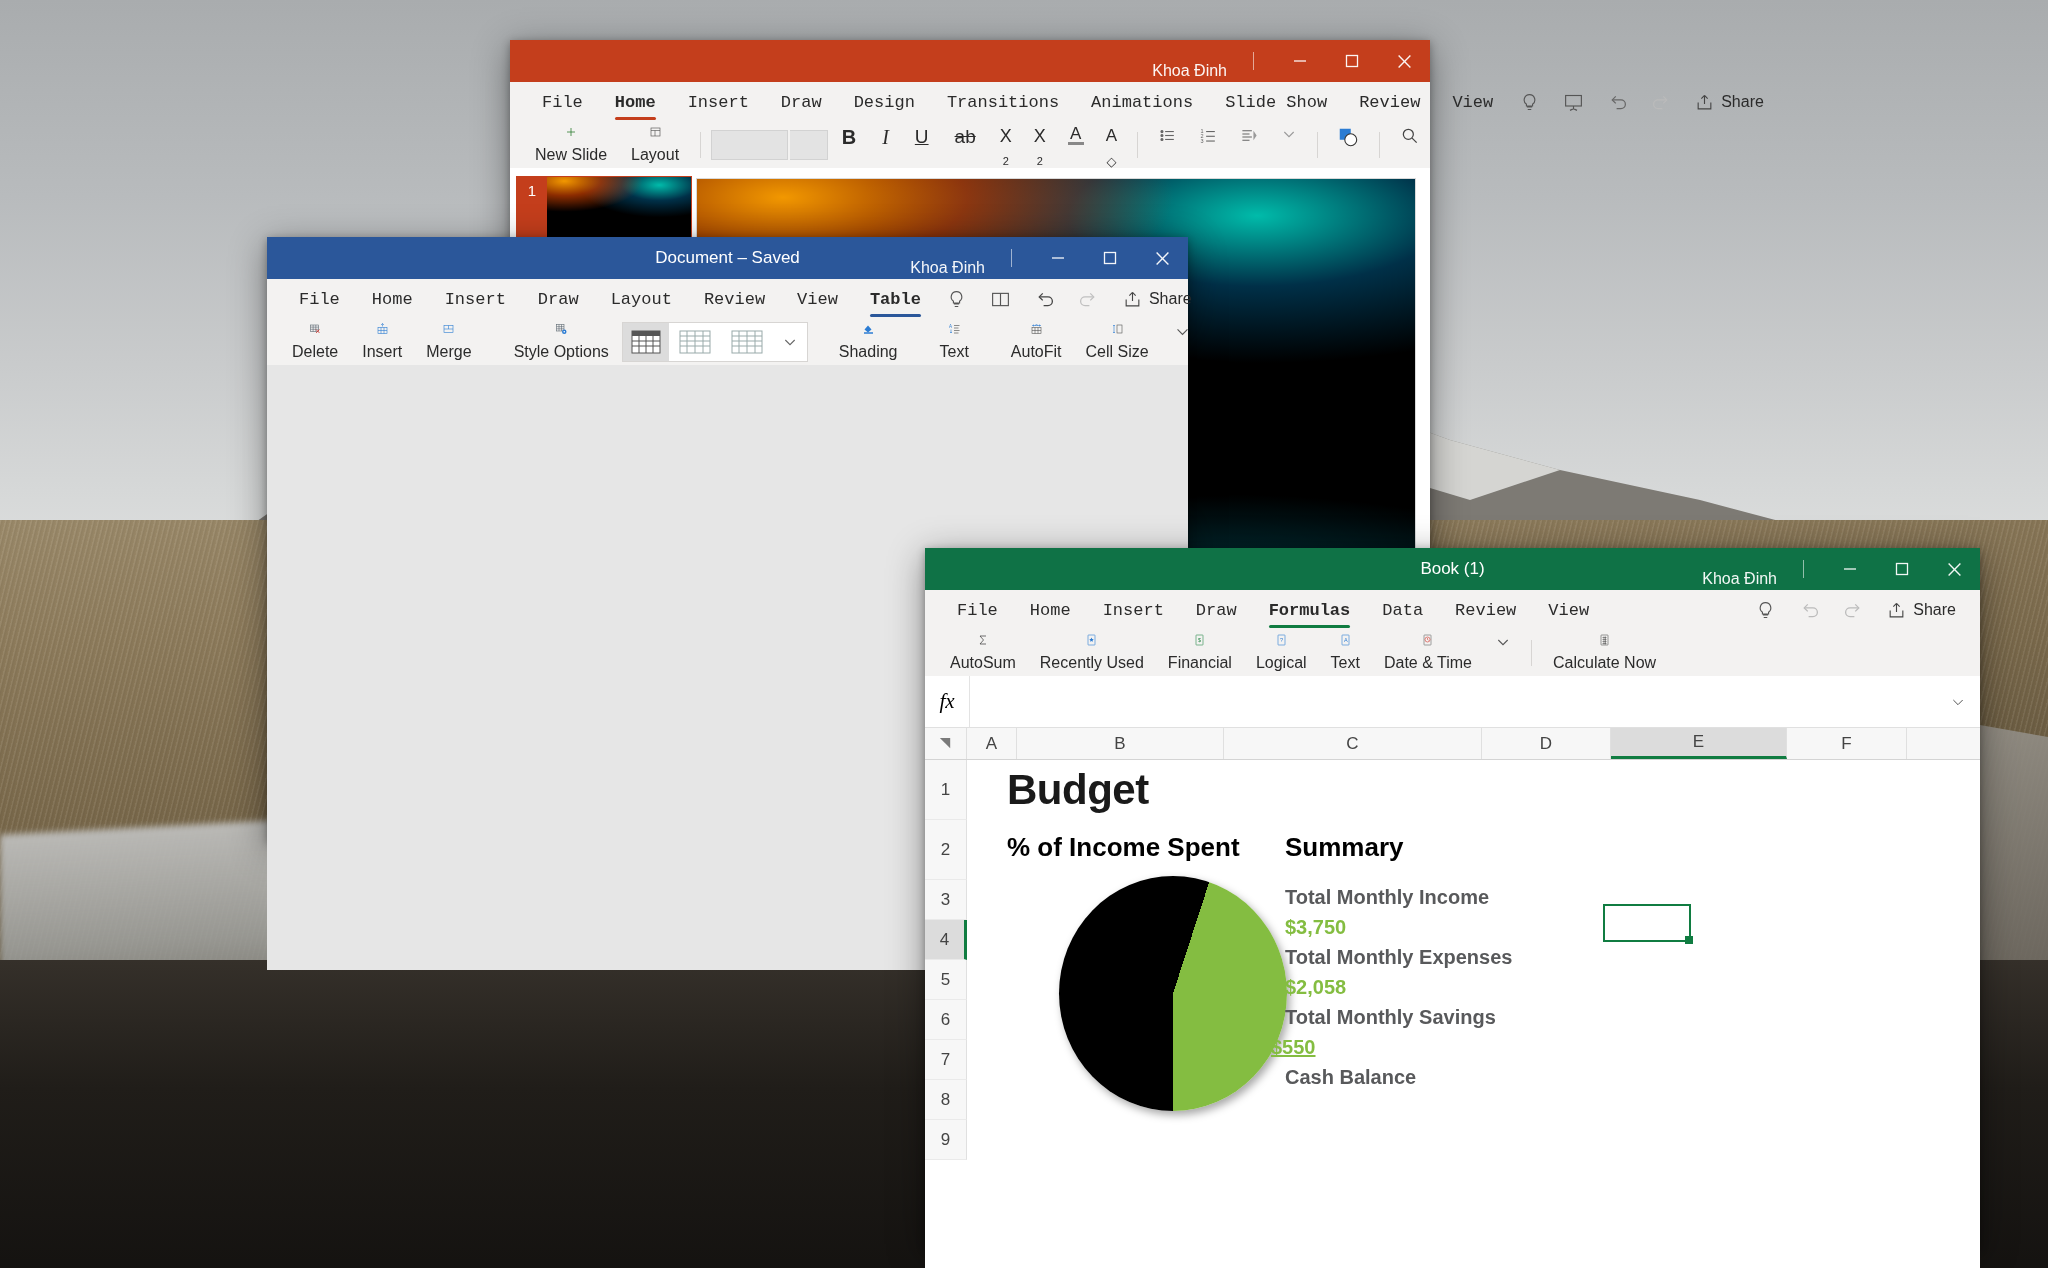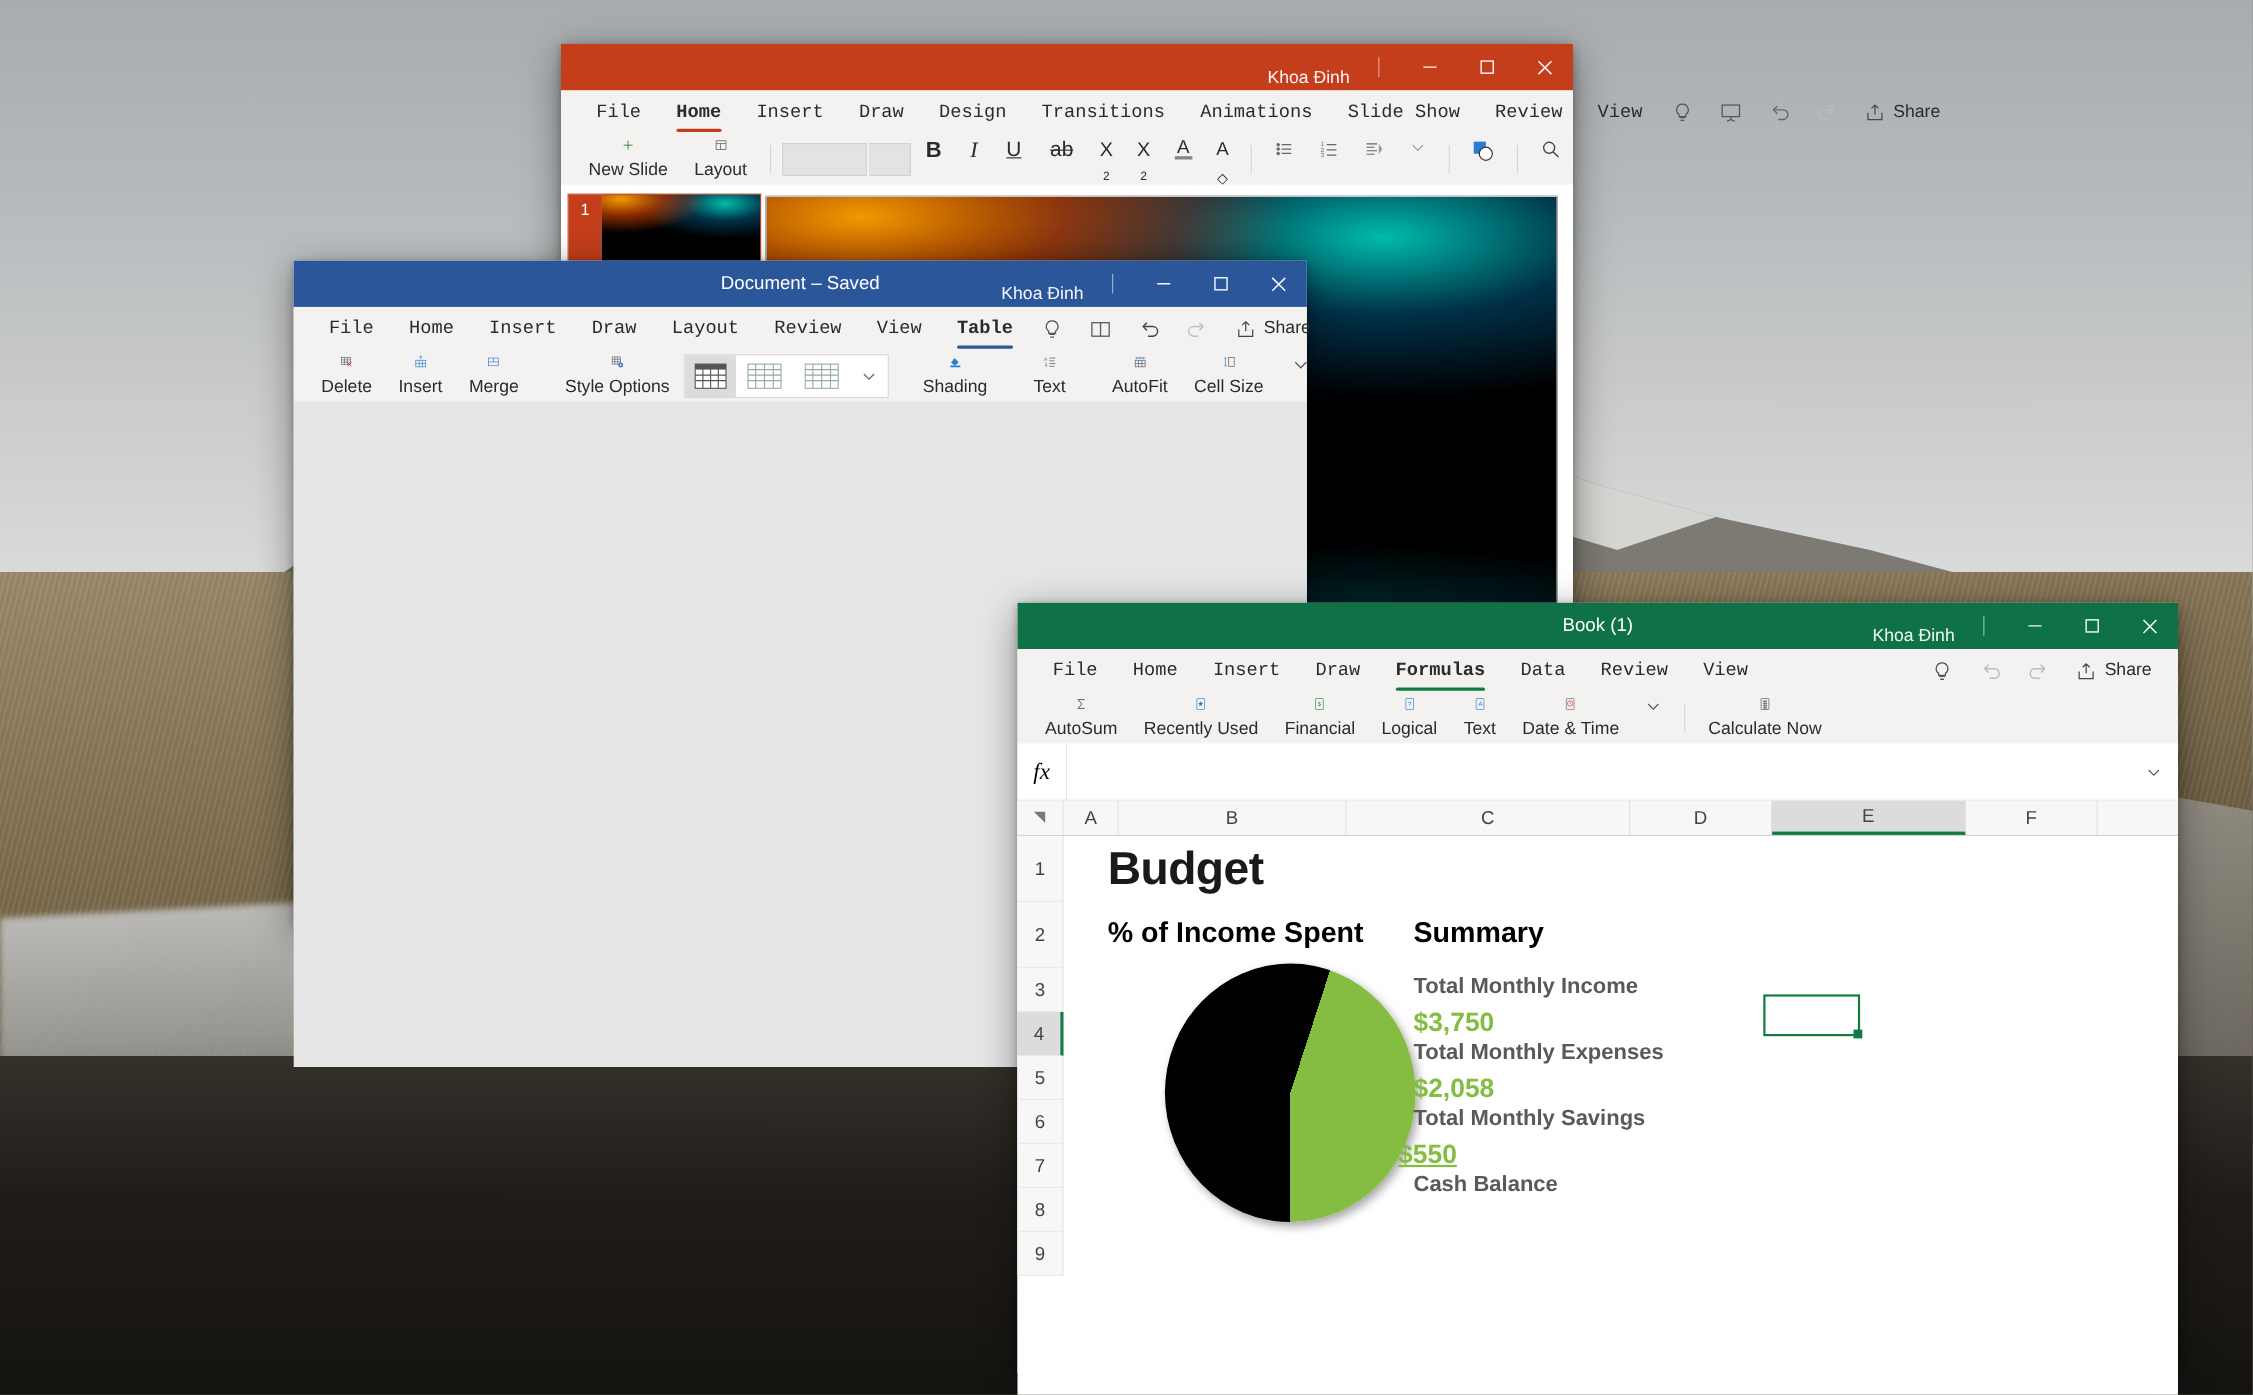--- a/index.html
+++ b/index.html
@@ -213,21 +213,21 @@
   .rh {
     height: 40px; border-bottom: 1px solid #eaeaea; border-right: 1px solid #e0e0e0;
     display: flex; align-items: center; justify-content: center; font-size: 17px; color: #444;
     background: #f7f7f7;
   }
   .rh.sel { background: #dcdcdc; border-right: 3px solid #107c41; }
   .cells { flex: 1; position: relative; background: #fff; }
   .xl-title { position: absolute; left: 40px; top: 6px; font-size: 42px; font-weight: bold; color: #1a1a1a; letter-spacing: -.5px; }
   .xl-sub { position: absolute; font-size: 26px; font-weight: bold; color: #000000; }
   .sumlabel { position: absolute; font-size: 20px; font-weight: bold; color: #58595b; }
-  .sumval { position: absolute; font-size: 24px; font-weight: bold; color: #84bd41; }
+  .sumval { position: absolute; font-size: 20px; font-weight: bold; color: #84bd41; }
   .pie {
     position: absolute; left: 92px; top: 116px; width: 228px; height: 235px;
     border-radius: 50%;
     box-shadow: 3px 4px 9px rgba(0,0,0,.35);
   }
   .selcell {
     position: absolute; border: 2px solid #107c41; background: #fff;
   }
   .selcell .fill-handle {
     position: absolute; right: -4px; bottom: -4px; width: 8px; height: 8px; background: #107c41;

